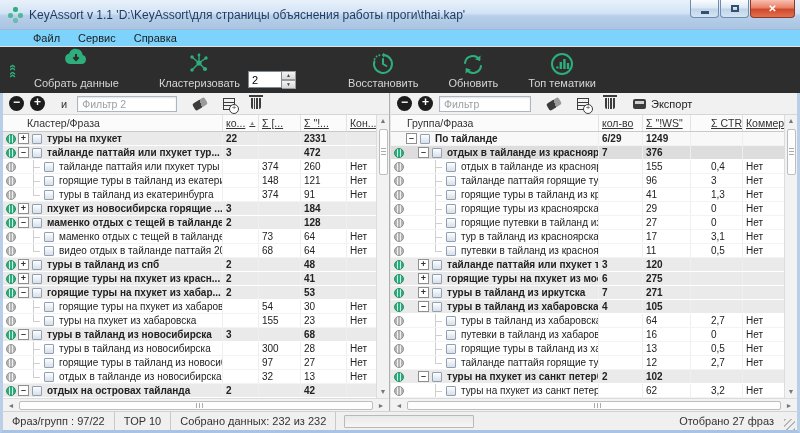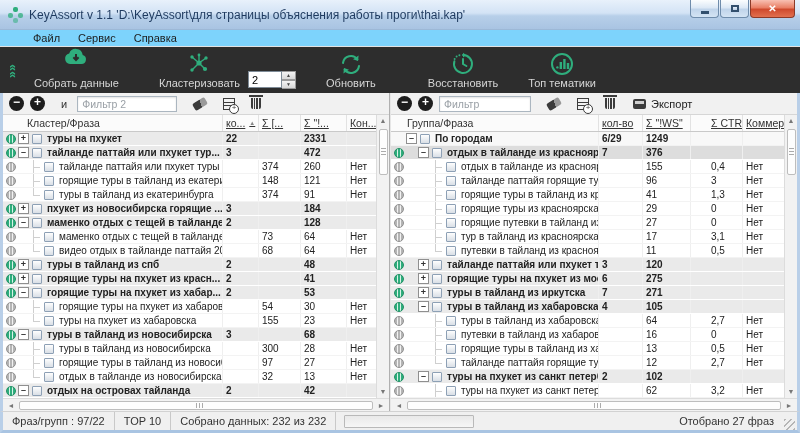--- a/index.html
+++ b/index.html
@@ -182,48 +182,48 @@
       </div>
       <div class="tlabel">Кластеризовать</div>
     </div>
     <div class="spinner mL8">
       <input value="2" style="">
       <div class="spin-btns">
         <div>▲</div>
         <div>▼</div>
       </div>
     </div>
-    <div class="tbtn mL30">
-      <div class="ticon">
-        <svg width="24" height="21" viewBox="0 0 24 21">
-          <path d="M4 9 a8 8 0 0 1 14.4-3.6" stroke="#2fae7d" stroke-width="2" fill="none" stroke-linecap="round"></path>
-          <path d="M19.6 1.6 L19 7 L14 5.2 z" fill="#2fae7d"></path>
-          <path d="M20 12 a8 8 0 0 1 -14.4 3.6" stroke="#2fae7d" stroke-width="2" fill="none" stroke-linecap="round"></path>
-          <path d="M4.4 19.4 L5 14 L10 15.8 z" fill="#2fae7d"></path>
-        </svg>
-      </div>
-      <div class="tlabel">Обновить</div>
-    </div>
     <div class="tbtn mL52">
       <div class="ticon">
         <svg width="24" height="24" viewBox="0 0 24 24">
           <path d="M12 3 a9 9 0 1 1 -8.6 6.3" stroke="#2fae7d" stroke-width="2" fill="none" stroke-linecap="round"></path>
           <g fill="#2fae7d">
               <circle cx="3.6" cy="7" r="1"></circle>
               <circle cx="5.6" cy="4.6" r="1"></circle>
               <circle cx="8.4" cy="3.2" r="1"></circle>
             </g>
           <path d="M12 0.8 L15 3 L12 5.4 z" fill="#2fae7d"></path>
           <path d="M12 7 v5 l3.4 2" stroke="#2fae7d" stroke-width="2" fill="none" stroke-linecap="round"></path>
         </svg>
       </div>
       <div class="tlabel">Восстановить</div>
     </div>
     <div class="tbtn mL30">
       <div class="ticon">
+        <svg width="24" height="21" viewBox="0 0 24 21">
+          <path d="M4 9 a8 8 0 0 1 14.4-3.6" stroke="#2fae7d" stroke-width="2" fill="none" stroke-linecap="round"></path>
+          <path d="M19.6 1.6 L19 7 L14 5.2 z" fill="#2fae7d"></path>
+          <path d="M20 12 a8 8 0 0 1 -14.4 3.6" stroke="#2fae7d" stroke-width="2" fill="none" stroke-linecap="round"></path>
+          <path d="M4.4 19.4 L5 14 L10 15.8 z" fill="#2fae7d"></path>
+        </svg>
+      </div>
+      <div class="tlabel">Обновить</div>
+    </div>
+    <div class="tbtn mL30">
+      <div class="ticon">
         <svg width="24" height="24" viewBox="0 0 24 24">
           <circle cx="12" cy="12" r="10" stroke="#2fae7d" stroke-width="2" fill="none"></circle>
           <circle cx="7.4" cy="15.4" r="1.2" fill="#2fae7d"></circle>
           <rect x="9.6" y="10" width="2.4" height="7" fill="#2fae7d"></rect>
           <rect x="13.2" y="7" width="2.4" height="10" fill="#2fae7d"></rect>
           <rect x="16.8" y="11" width="2.4" height="6" fill="#2fae7d"></rect>
         </svg>
       </div>
       <div class="tlabel">Топ тематики</div>
     </div>
@@ -531,21 +531,21 @@
           <div class="hcell cc1">кол-во</div>
           <div class="hcell cc2">Σ "!WS"</div>
           <div class="hcell cc3">Σ CTRYD</div>
           <div class="hcell cc4">Коммер.</div>
         </div>
       <div class="rows" id="rrows">
           <div class="trow top lvl0">
             <div class="circle-cell"></div>
             <div class="expand">–</div>
             <div class="checkbox"></div>
-            <div class="rlabel">По городам</div>
+            <div class="rlabel">По тайланде</div>
             <div class="cell cc1">6/29</div>
             <div class="cell cc2">1249</div>
             <div class="cell cc3"></div>
             <div class="cell cc4"></div>
           </div>
           <div class="trow group lvl1 sel">
             <div class="circle-cell">
               <div class="rcircle green"></div>
             </div>
             <div class="ind"></div>

